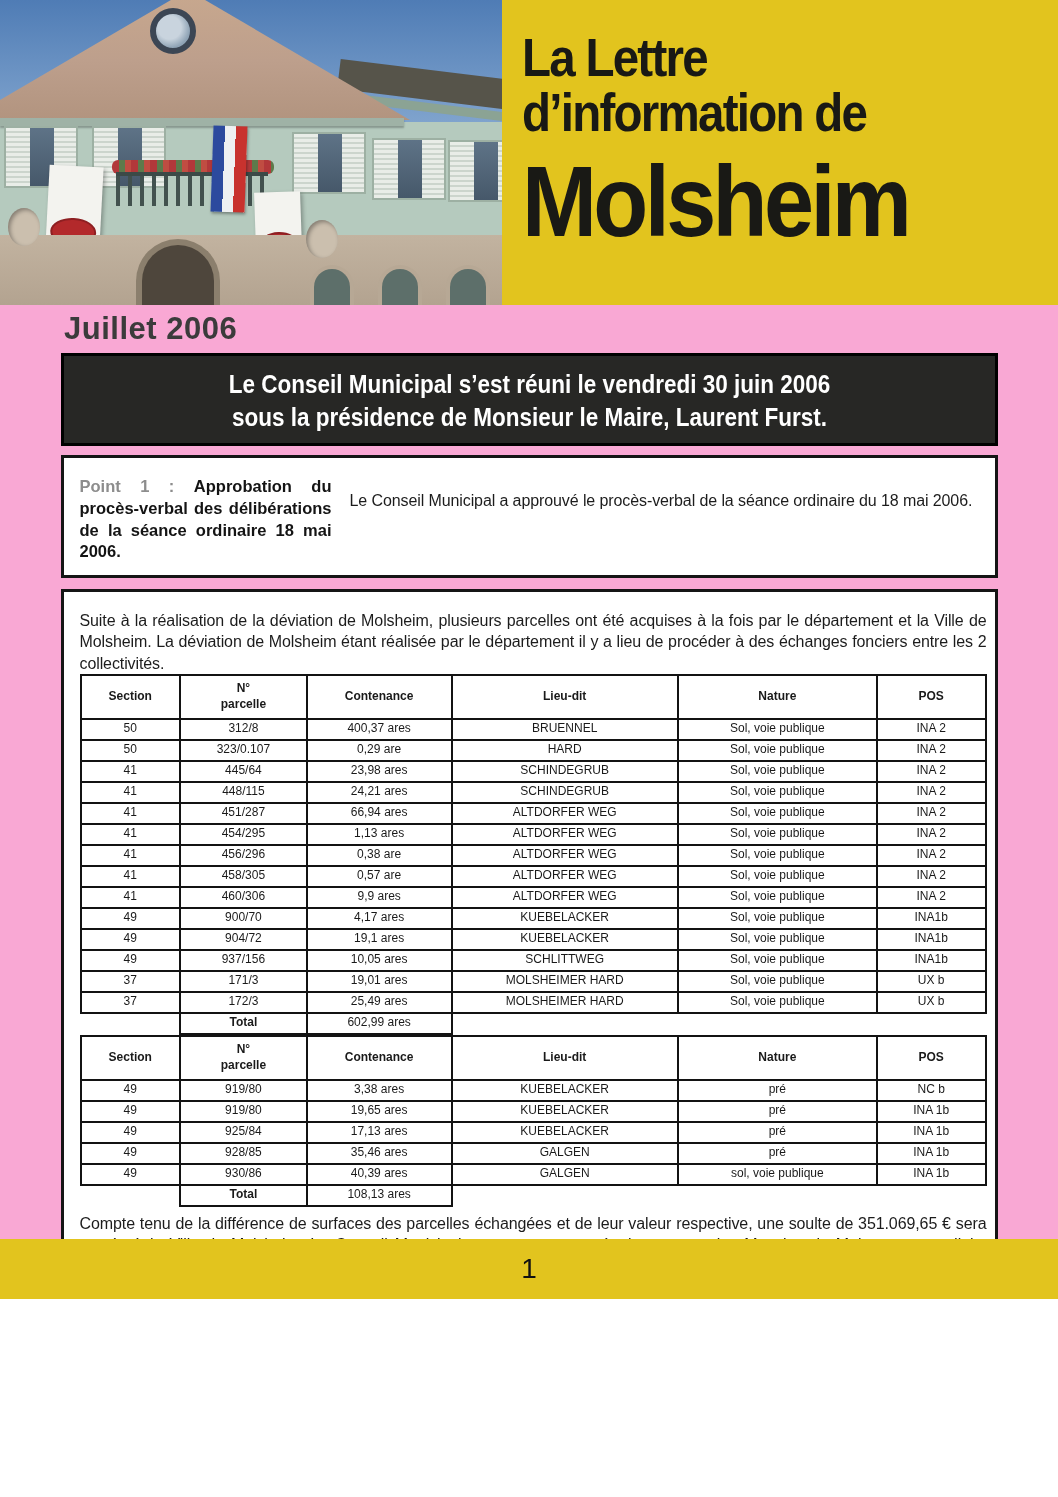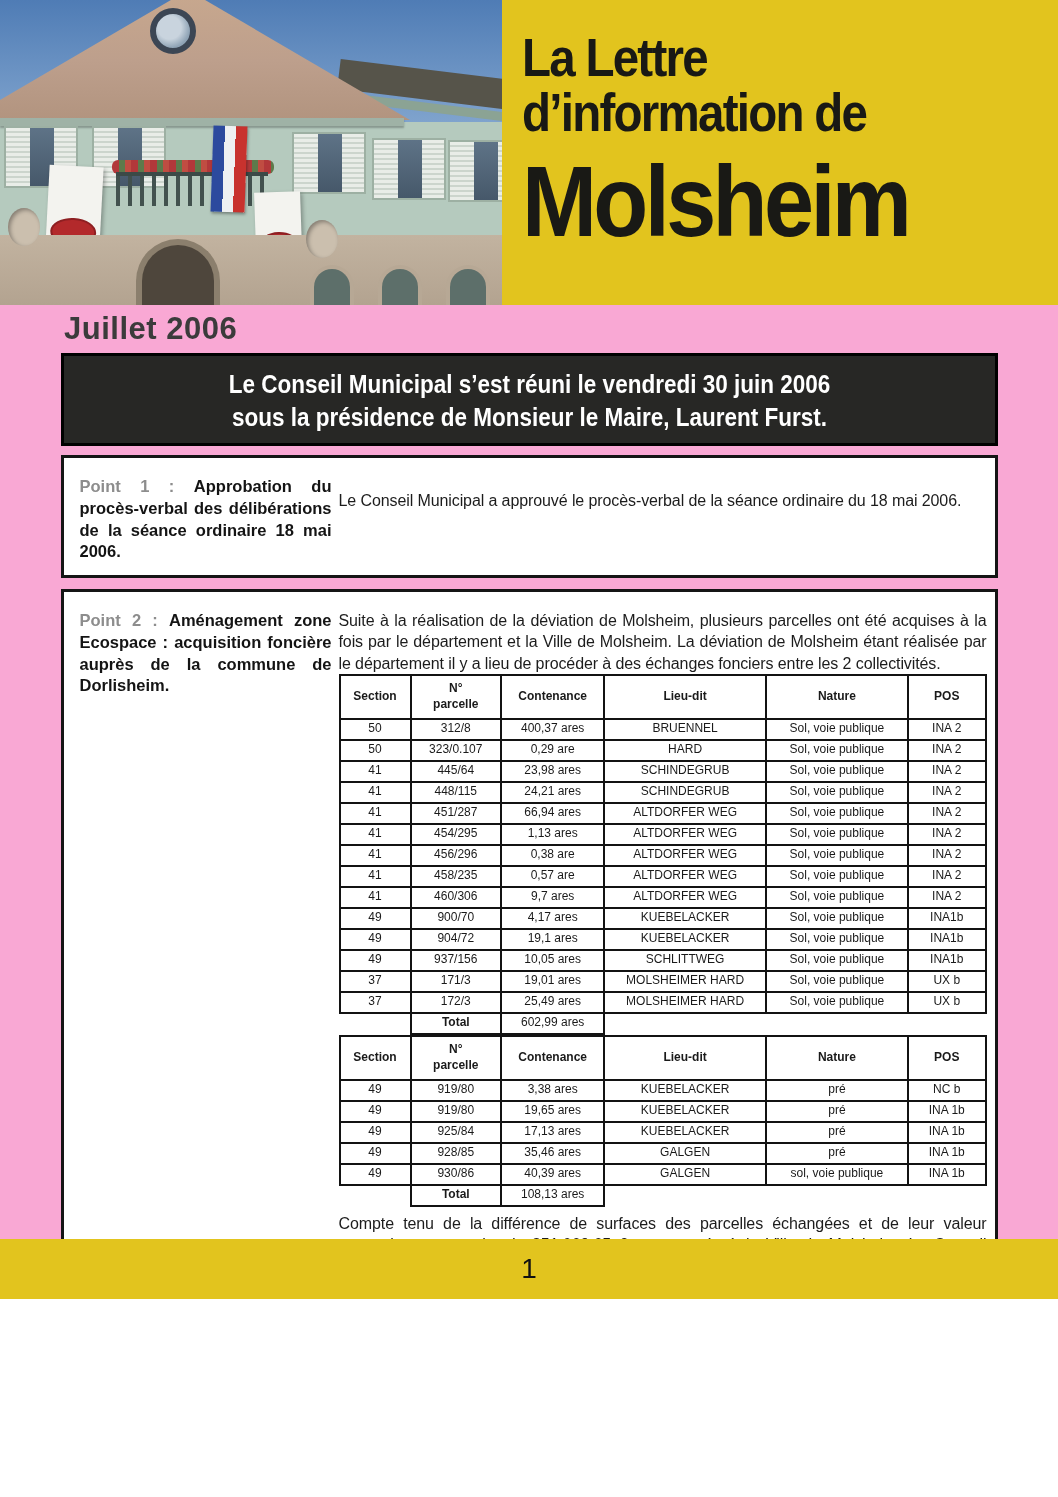--- a/index.html
+++ b/index.html
@@ -81,21 +81,21 @@
   
   .issue-date{margin:6px 0 6px 64px;font-weight:700;font-size:31px;
     letter-spacing:.5px;color:#3b3b3b;}
   .session-banner{width:937px;margin:0 auto 9px;background:var(--banner-bg);
     border:3px solid #000;color:#fff;text-align:center;padding:12px 0 9px;}
   .session-banner div{font-weight:700;font-size:25px;line-height:1.32;
     transform:scaleX(.9);transform-origin:center;}
 
   
   .point-box{width:937px;margin:0 auto 11px;border:3px solid #151515;
-    background:#fff;display:flex;gap:7px;padding:18px 8px 12px 16px;}
+    background:#fff;display:flex;gap:18px;padding:18px 8px 12px 16px;}
   .point-label-col{width:252px;flex:none;text-align:justify;
     font-size:16.5px;line-height:1.32;color:#141414;}
   .point-label{color:var(--label-gray);font-weight:700;}
   .point-heading{font-weight:700;color:#141414;}
   .point-body-col{flex:1;font-size:16px;line-height:1.33;color:#1c1c1c;}
   .point-body-col p{text-align:justify;letter-spacing:-.1px;}
   .body-offset{margin-top:14px;}
 
   .table-title{font-size:16px;font-weight:700;color:#101010;margin:17px 0 6px;}
   .doc-table{width:100%;border-collapse:collapse;font-size:12px;color:#1a1a1a;
@@ -162,24 +162,20 @@
     <div class="point-label-col">
       <span class="point-label">Point 1 :</span>
       <span class="point-heading">Approbation du procès-verbal des délibérations de la séance ordinaire 18 mai 2006.</span>
     </div>
     <div class="point-body-col">
       <p class="body-offset">Le Conseil Municipal a approuvé le procès-verbal de la séance ordinaire du 18 mai 2006.</p>
     </div>
   </section>
 
   <section class="point-box">
-    <div class="point-label-col">
-      <span class="point-label">Point 2 :</span>
-      <span class="point-heading">Aménagement zone Ecospace : acquisition foncière auprès de la commune de Dorlisheim.</span>
-    </div>
     <div class="point-body-col">
       <p>Suite à la réalisation de la déviation de Molsheim, plusieurs parcelles ont été acquises à la fois par le département et la Ville de Molsheim. La déviation de Molsheim étant réalisée par le département il y a lieu de procéder à des échanges fonciers entre les 2 collectivités.</p>
 
       <table class="doc-table">
         <colgroup>
           <col style="width:11%">
             <col style="width:14%">
             <col style="width:16%">
           <col style="width:25%">
             <col style="width:22%">
@@ -248,30 +244,30 @@
             <tr>
               <td>41</td>
               <td>456/296</td>
               <td>0,38 are</td>
               <td>ALTDORFER WEG</td>
               <td>Sol, voie publique</td>
               <td>INA 2</td>
             </tr>
             <tr>
               <td>41</td>
-              <td>458/235</td>
+              <td>458/305</td>
               <td>0,57 are</td>
               <td>ALTDORFER WEG</td>
               <td>Sol, voie publique</td>
               <td>INA 2</td>
             </tr>
             <tr>
               <td>41</td>
               <td>460/306</td>
-              <td>9,7 ares</td>
+              <td>9,9 ares</td>
               <td>ALTDORFER WEG</td>
               <td>Sol, voie publique</td>
               <td>INA 2</td>
             </tr>
             <tr>
               <td>49</td>
               <td>900/70</td>
               <td>4,17 ares</td>
               <td>KUEBELACKER</td>
               <td>Sol, voie publique</td>

